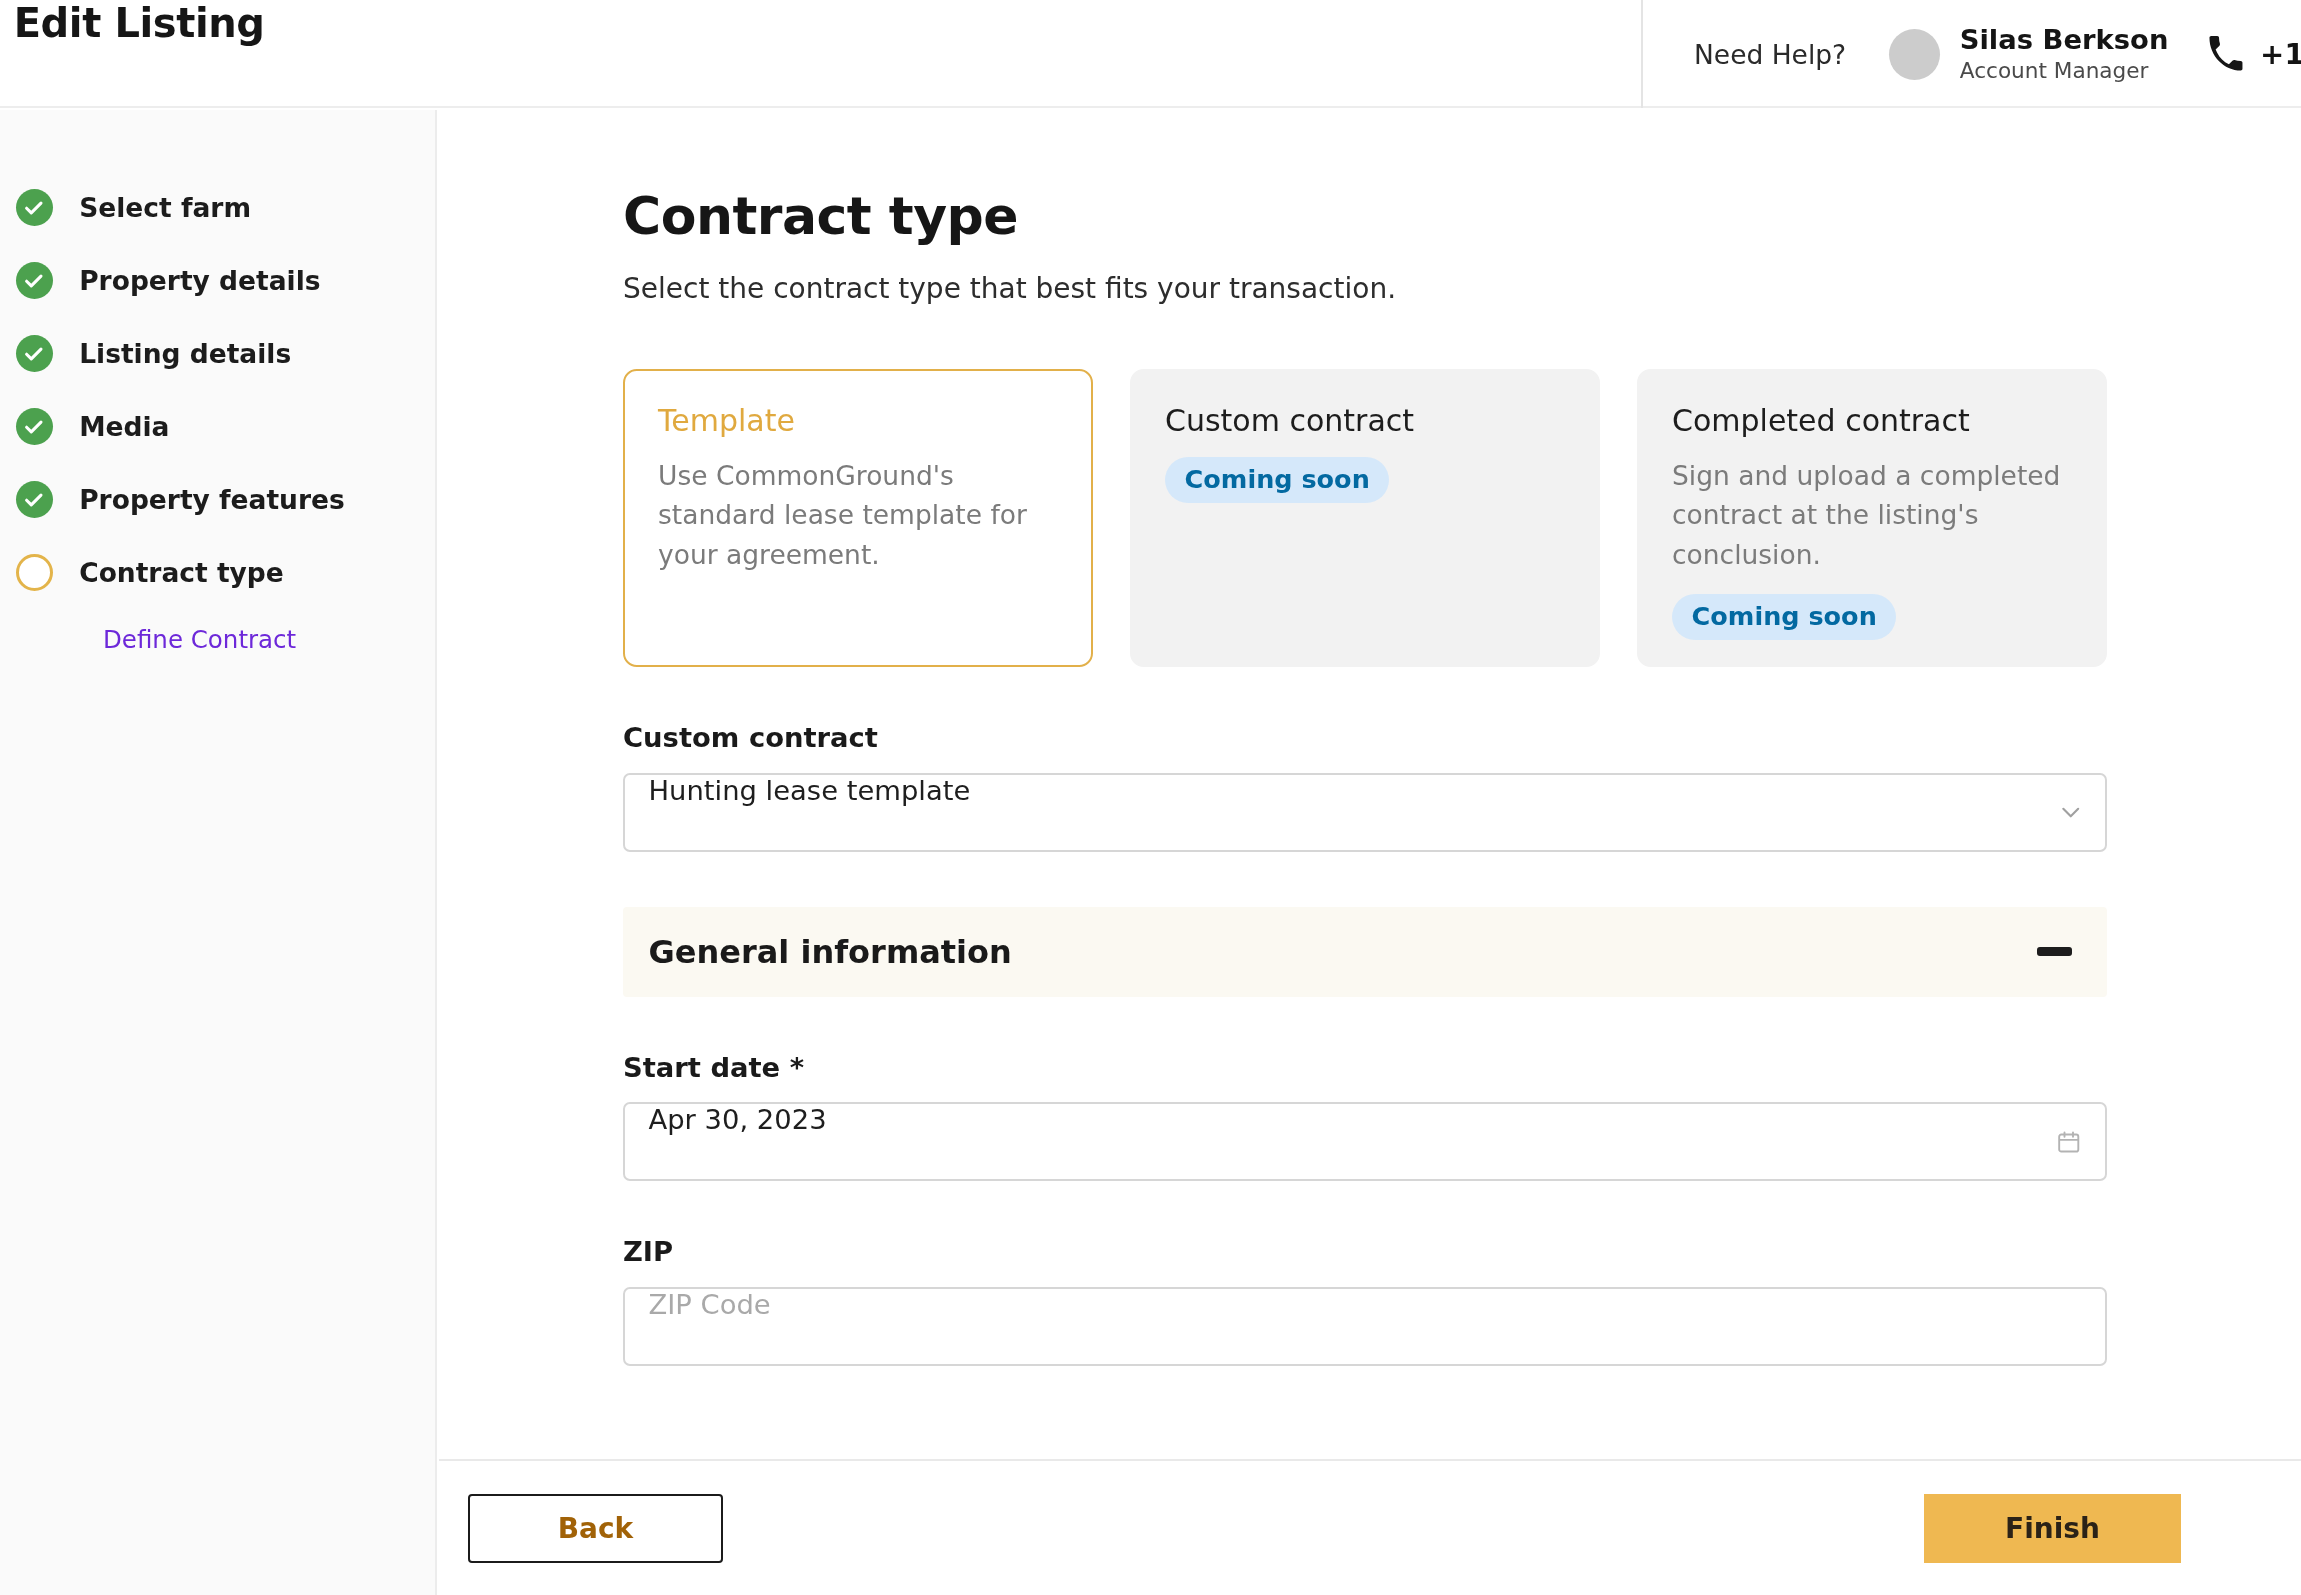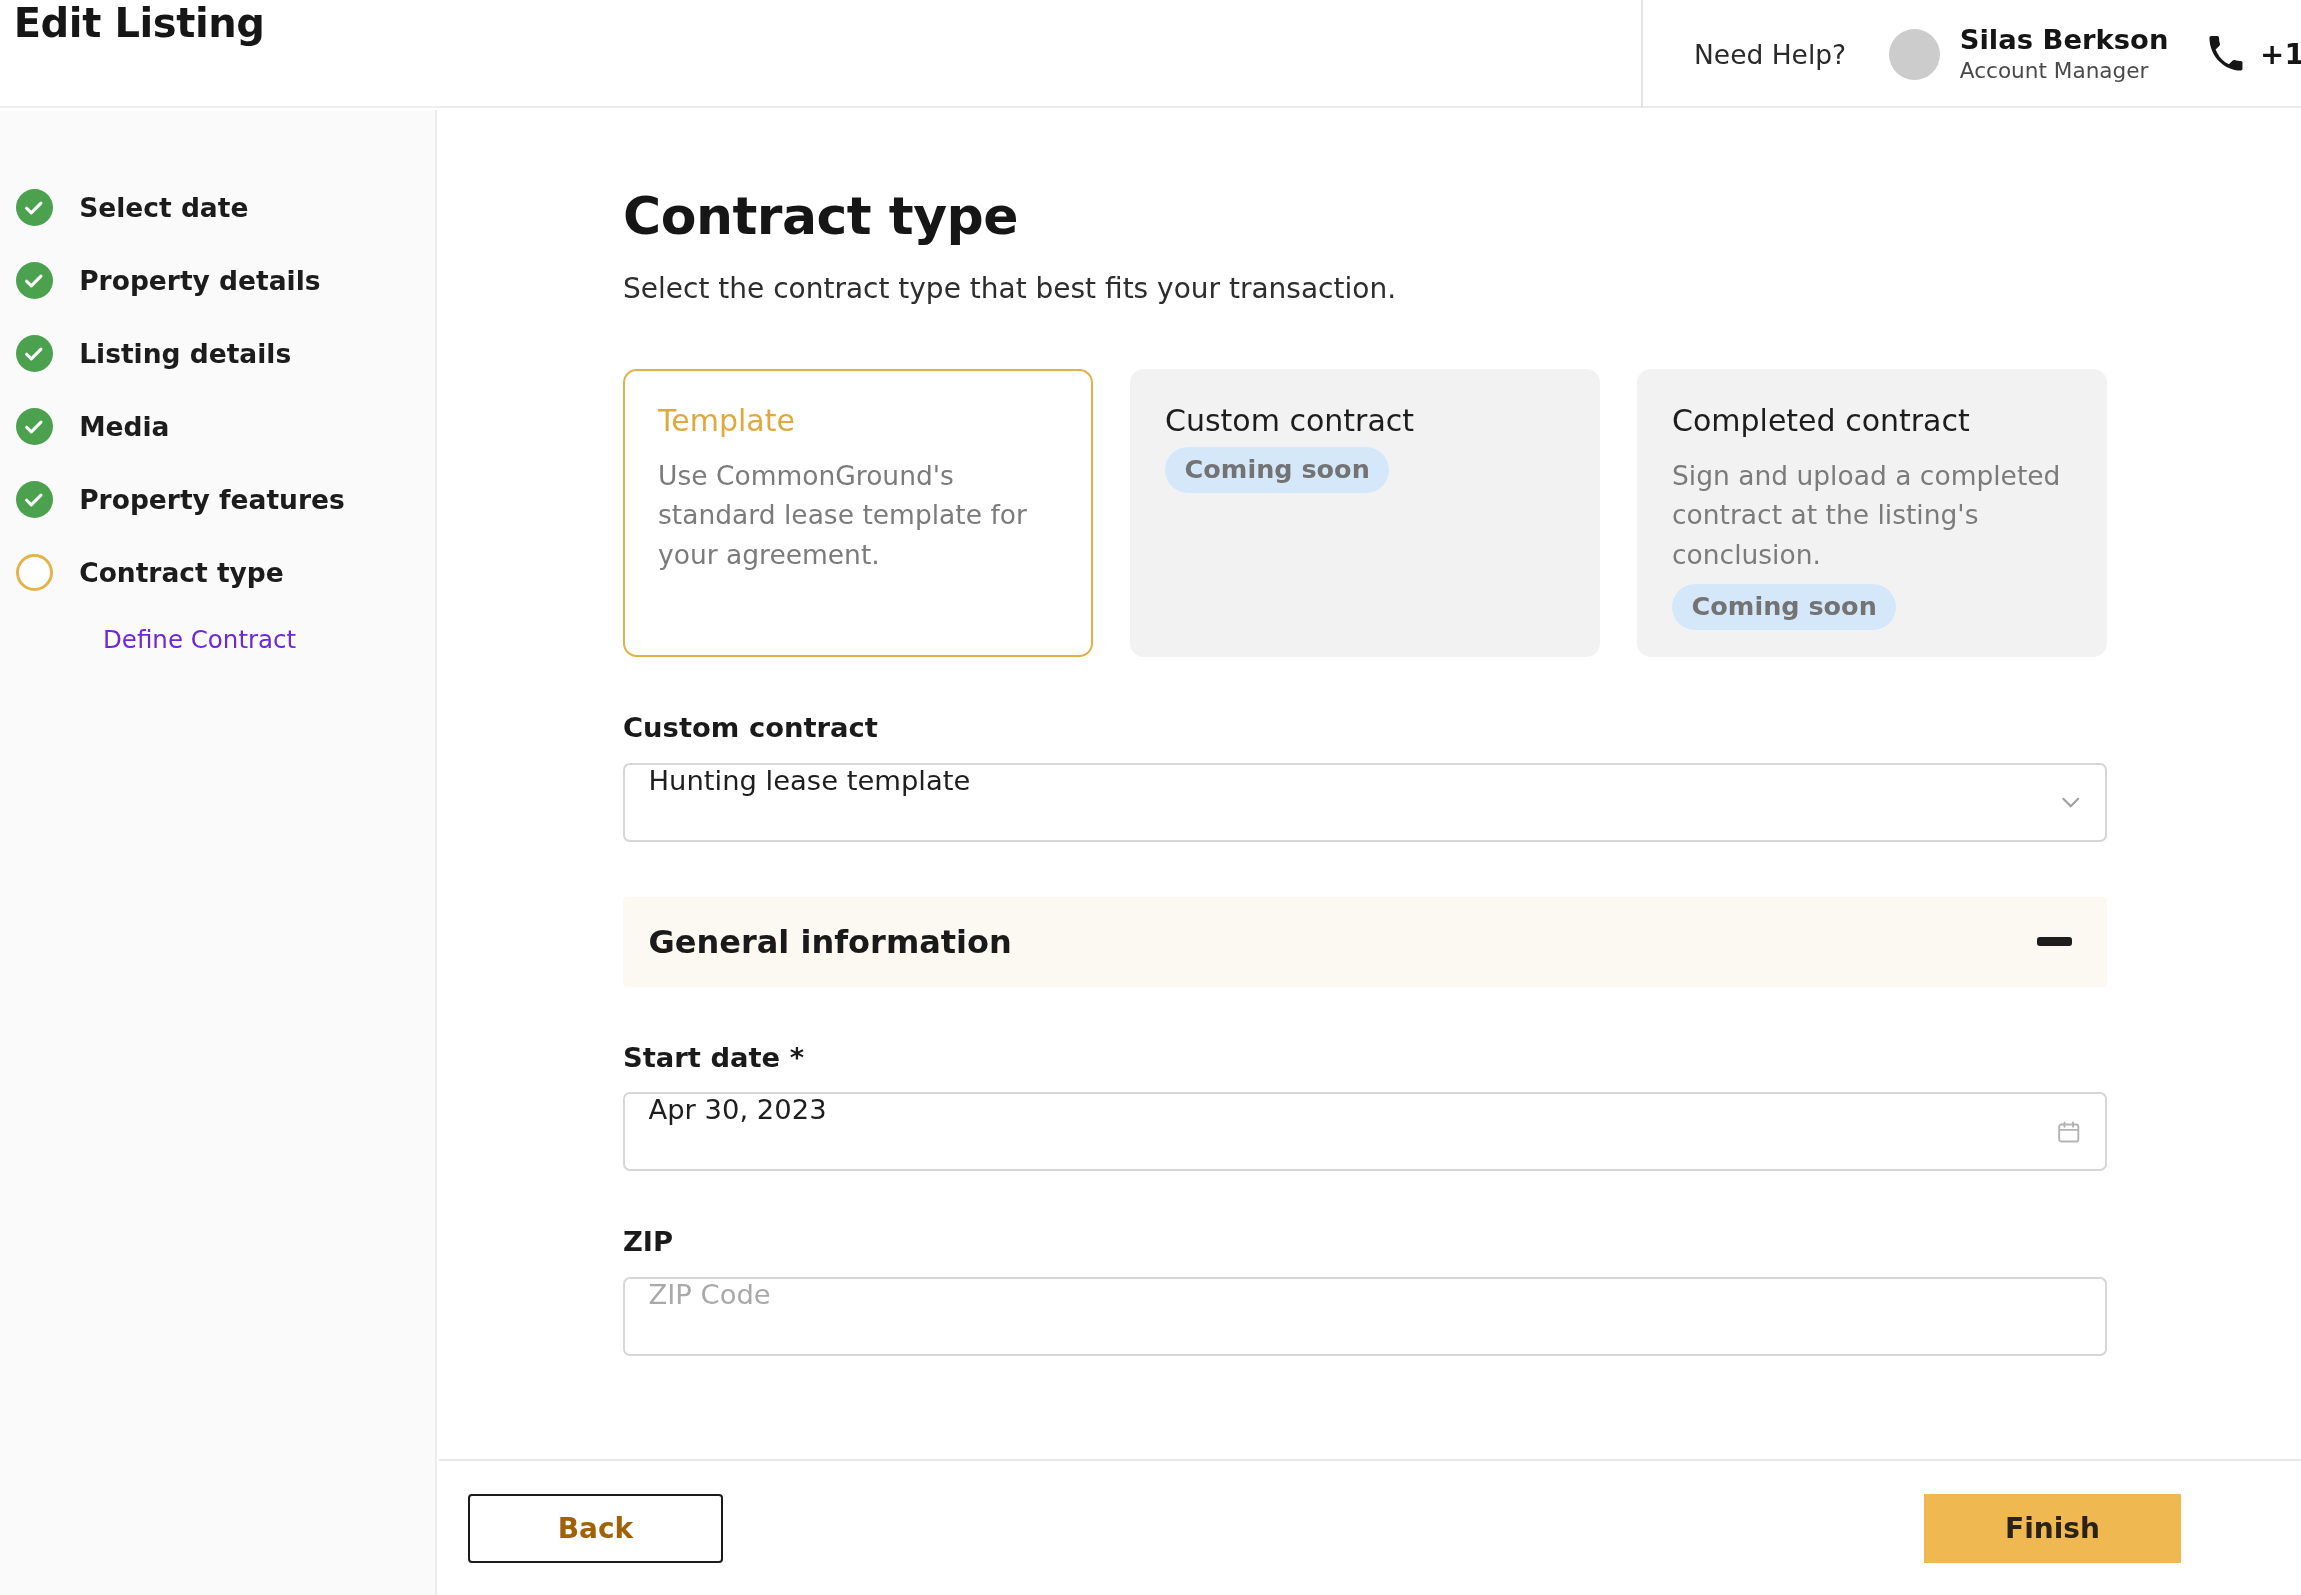--- a/index.html
+++ b/index.html
@@ -140,25 +140,25 @@
   }
   .card-title { font-size: 30px; font-weight: 500; line-height: 1.15; }
   .card.selected .card-title { color: #E0A93F; }
   .card.muted .card-title { color: #1d1d1d; }
   .card-desc {
     font-size: 26.5px; color: #7b7b7b; line-height: 1.5;
     margin-top: 17.6px; font-weight: 400;
   }
   .badge {
     display: inline-block;
-    margin-top: 9px;
+    margin-top: 19px;
     padding: 6.9px 19.6px 8.8px 19.6px;
     border-radius: 979px;
     background: #D5E8FA;
-    color: #737373;
+    color: #0369a1;
     font-size: 25.5px;
     font-weight: 700;
   }
 
   
   .field { margin-top: 55px; width: 1484px; }
   .field-label {
     font-size: 27.4px; font-weight: 700; color: #1a1a1a;
     margin-bottom: 19.6px;
   }
@@ -255,21 +255,21 @@
   </div>
 
   <div class="sidebar">
 
     <div class="step">
       <div class="step-icon done">
         <svg width="21.6" height="21.6" viewBox="0 0 24 24">
             <path fill="none" stroke="#fff" stroke-width="3.4" stroke-linecap="round" stroke-linejoin="round" d="M4 12.5l5.2 5.2L20 6.8"></path>
           </svg>
       </div>
-      <div class="step-label">Select date</div>
+      <div class="step-label">Select farm</div>
     </div>
 
     <div class="step">
       <div class="step-icon done">
         <svg width="21.6" height="21.6" viewBox="0 0 24 24">
             <path fill="none" stroke="#fff" stroke-width="3.4" stroke-linecap="round" stroke-linejoin="round" d="M4 12.5l5.2 5.2L20 6.8"></path>
           </svg>
       </div>
       <div class="step-label">Property details</div>
     </div>

